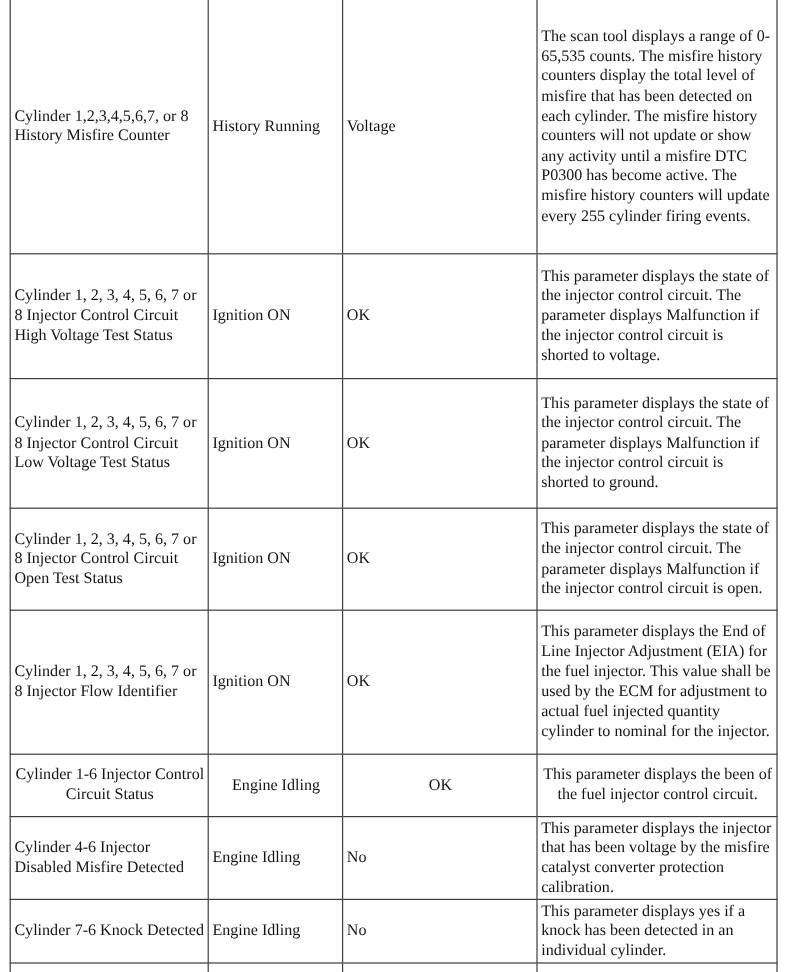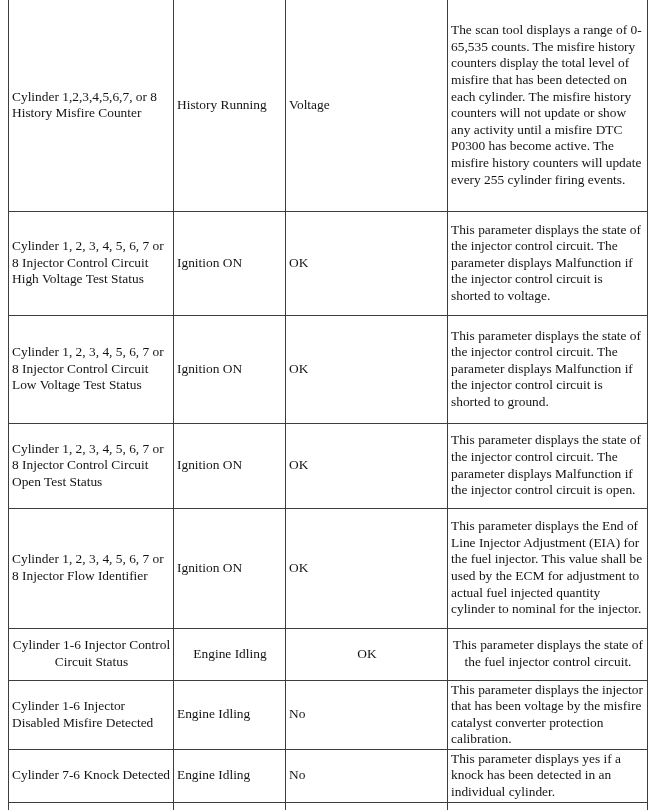--- a/index.html
+++ b/index.html
@@ -92,24 +92,24 @@
       <tr class="r5">
         <td>Cylinder 1, 2, 3, 4, 5, 6, 7 or 8 Injector Flow Identifier</td>
         <td>Ignition ON</td>
         <td>OK</td>
         <td>This parameter displays the End of Line Injector Adjustment (EIA) for the fuel injector. This value shall be used by the ECM for adjustment to actual fuel injected quantity cylinder to nominal for the injector.</td>
       </tr>
       <tr class="r6">
         <td>Cylinder 1-6 Injector Control Circuit Status</td>
         <td>Engine Idling</td>
         <td>OK</td>
-        <td>This parameter displays the state of the fuel injector control circuit.</td>
+        <td>This parameter displays the been of the fuel injector control circuit.</td>
       </tr>
       <tr class="r7">
-        <td>Cylinder 1-6 Injector Disabled Misfire Detected</td>
+        <td>Cylinder 4-6 Injector Disabled Misfire Detected</td>
         <td>Engine Idling</td>
         <td>No</td>
         <td>This parameter displays the injector that has been voltage by the misfire catalyst converter protection calibration.</td>
       </tr>
       <tr class="r8">
         <td>Cylinder 7-6 Knock Detected</td>
         <td>Engine Idling</td>
         <td>No</td>
         <td>This parameter displays yes if a knock has been detected in an individual cylinder.</td>
       </tr>

